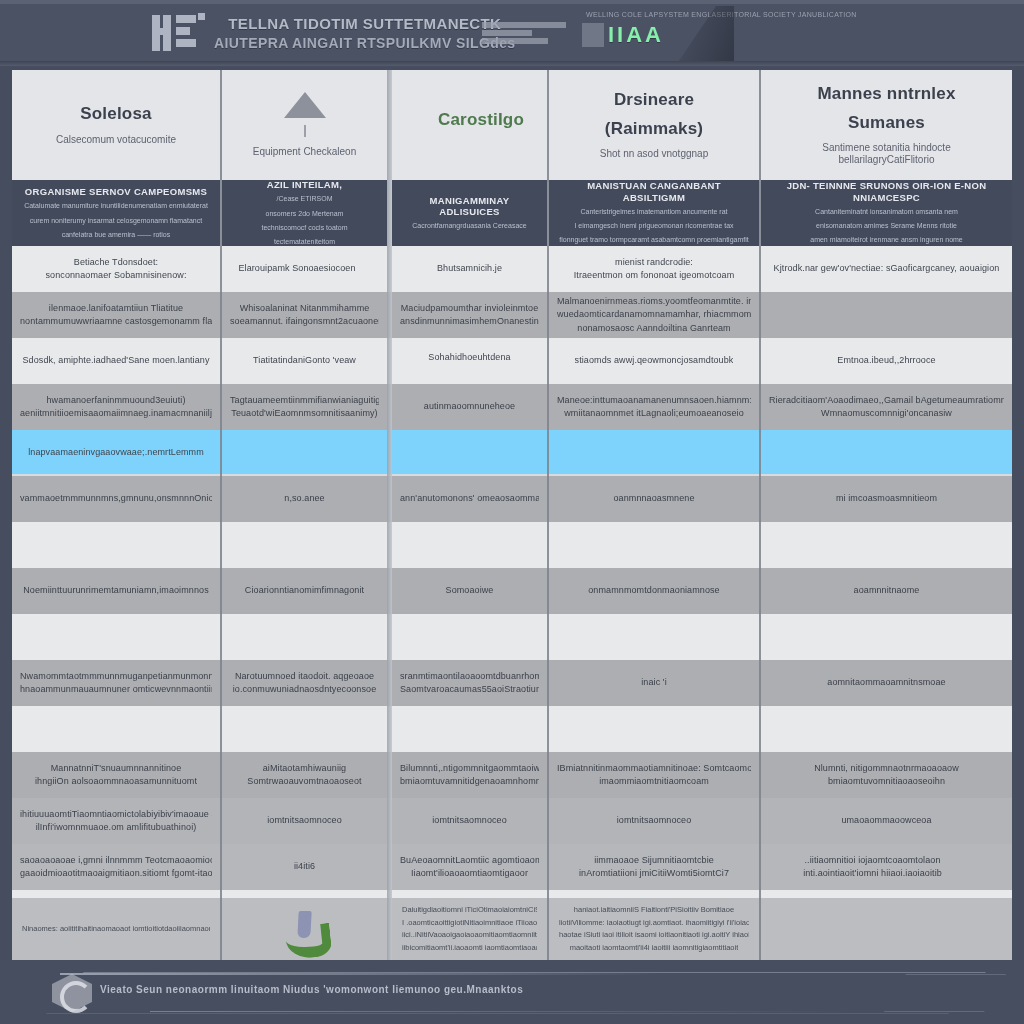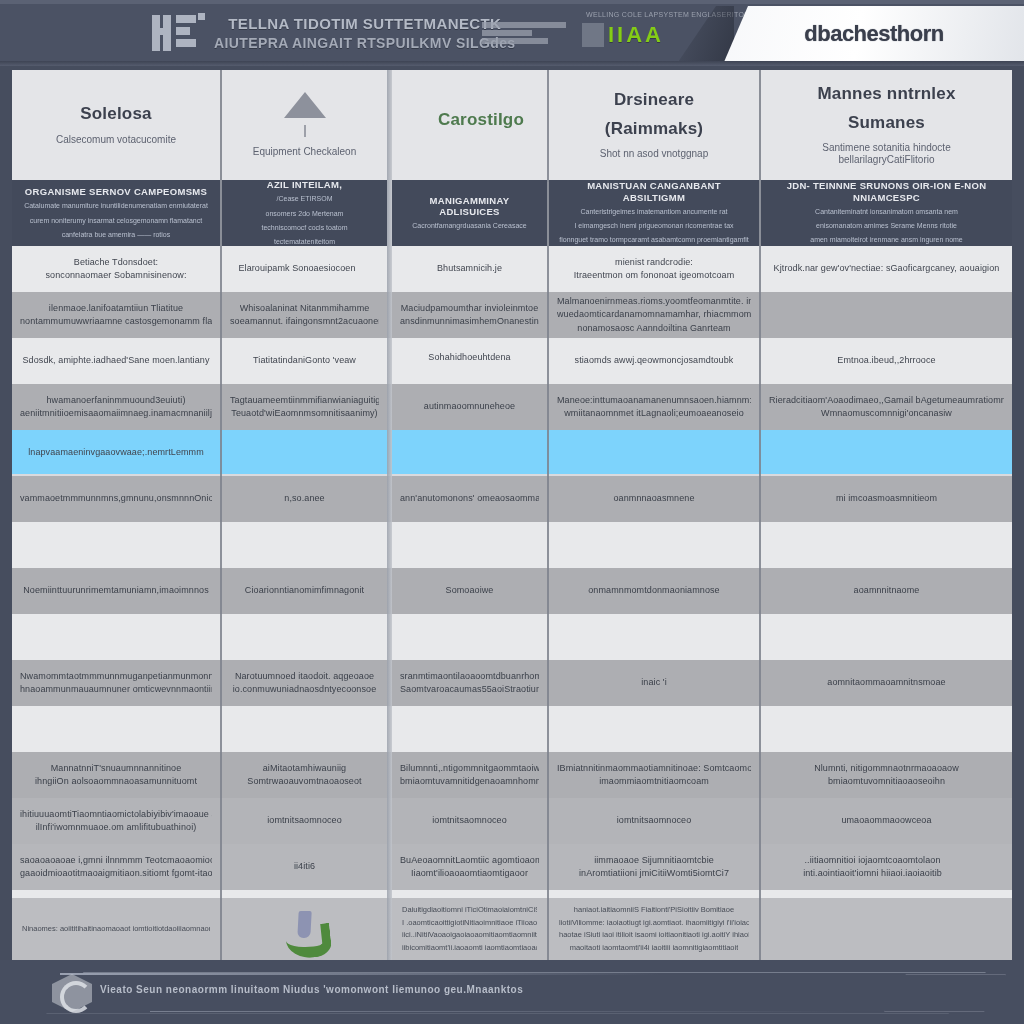--- a/index.html
+++ b/index.html
@@ -35,21 +35,21 @@
     display:flex;flex-direction:column;justify-content:center;gap:2px;}
   .brandfrag span{display:block;height:6px;background:#9aa0ad;opacity:.75;filter:blur(.4px);}
   .brandfrag span:nth-child(1){width:84px;}
   .brandfrag span:nth-child(2){width:50px;}
   .brandfrag span:nth-child(3){width:66px;}
 
   .midmark{position:absolute;left:582px;top:10px;width:180px;height:46px;}
   .midmark .mtiny{font-size:7px;color:#9ba1ae;letter-spacing:.3px;filter:blur(.3px);
     white-space:nowrap;position:absolute;top:1px;left:4px;}
   .midmark .mbig{position:absolute;top:12px;left:0;font-size:22px;font-weight:bold;
-    letter-spacing:3px;color:#84cc16;text-shadow:0 1px 0 #343a48;filter:blur(.4px);}
+    letter-spacing:3px;color:#86efac;text-shadow:0 1px 0 #343a48;filter:blur(.4px);}
   .midmark .mbox{position:absolute;top:13px;left:0px;width:22px;height:24px;background:#8f95a3;opacity:.55;}
 
   .tab{position:absolute;right:0;top:6px;width:300px;height:56px;
     background:linear-gradient(100deg,#f7f8fa 0%,#ffffff 45%,#e2e5ea 100%);
     clip-path:polygon(8% 0,100% 0,100% 100%,0% 100%);
     display:flex;align-items:center;justify-content:center;
     box-shadow:0 2px 6px rgba(0,0,0,.35);}
   .tab-label{font-size:22px;font-weight:bold;letter-spacing:-.5px;color:#3a3f4c;
     filter:blur(.35px);text-shadow:0 0 1px #6a6f7c;}
   .tabshadow{position:absolute;right:290px;top:6px;width:60px;height:62px;
@@ -157,23 +157,20 @@
         <span></span>
     </div>
 
     <div class="midmark">
       <div class="mtiny">WELLING COLE LAPSYSTEM ENGLASERITORIAL  SOCIETY  JANUBLICATION</div>
       <div class="mbox"></div>
       <div class="mbig" style="left:26px">IIAA</div>
     </div>
 
     <div class="tabshadow"></div>
-    <div class="tab">
-      <div class="tab-label">dbachesthorn</div>
-    </div>
   </div>
 
   <div class="sheet">
 
     <div class="hdr" style="left:0;width:208px;">
       <div class="htitle">Solelosa</div>
       <div class="hsub">Calsecomum votacucomite</div>
     </div>
 
     <div class="hdr" style="left:210px;width:165px;">

